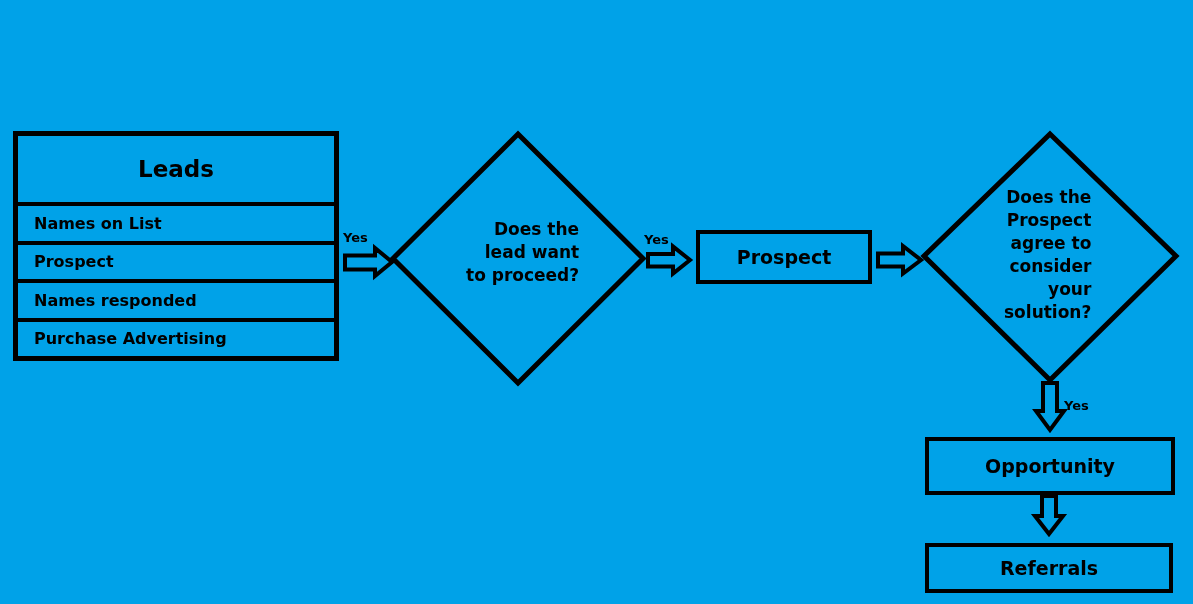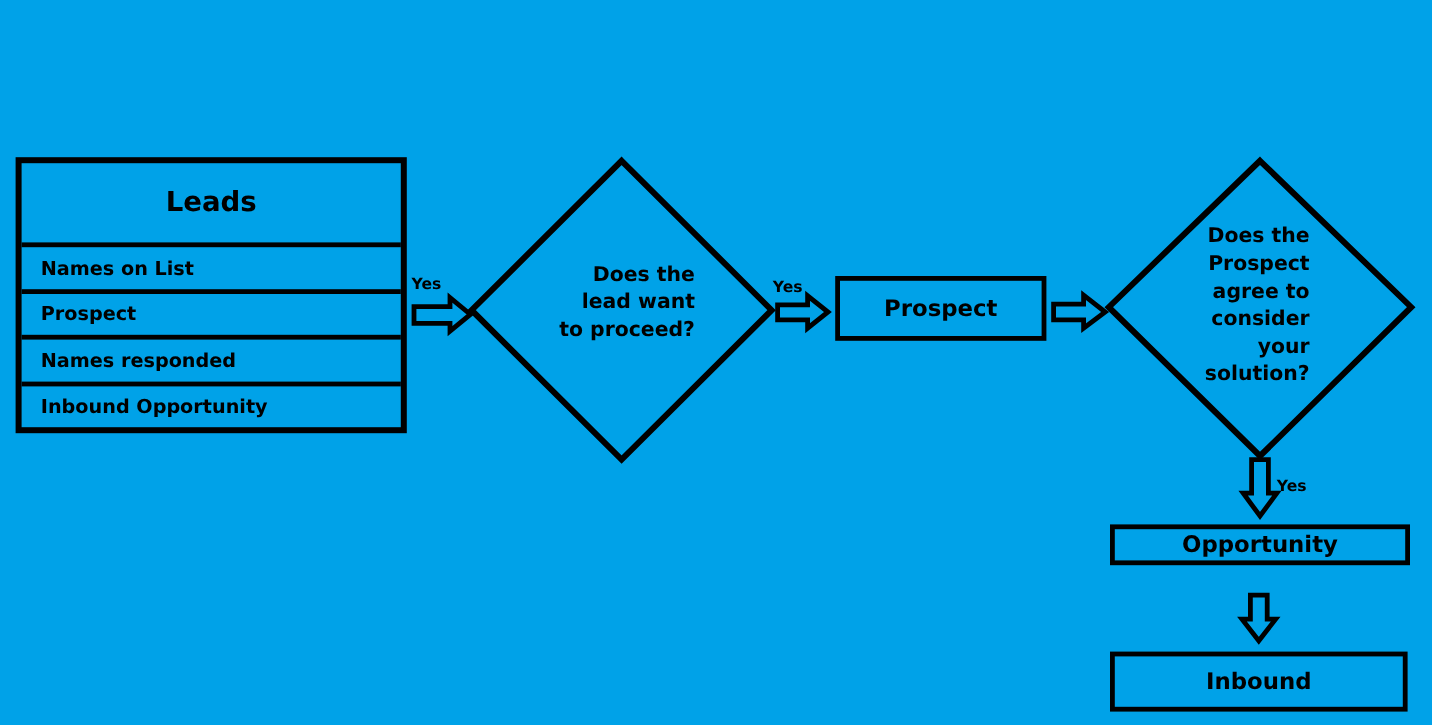--- a/index.html
+++ b/index.html
@@ -41,21 +41,21 @@
   }
   .leads-row:not(:last-child) { border-bottom: 4px solid #000; }
 
   
   .node-box {
     border: 4px solid #000; box-sizing: border-box;
     display: flex; align-items: center; justify-content: center;
     font-size: 19px;
   }
   .prospect    { left: 696px; top: 230px; width: 176px; height: 54px; }
-  .opportunity { left: 925px; top: 437px; width: 250px; height: 34px; }
+  .opportunity { left: 925px; top: 437px; width: 250px; height: 58px; }
   .purchase    { left: 925px; top: 543px; width: 248px; height: 50px; }
 
   
   .diamond-text {
     font-size: 17px; line-height: 23px;
     white-space: pre-line; text-align: right;
   }
   .d1-text { left: 466px; top: 218px; }
   .d2-text { left: 1004px; top: 186px; }
 
@@ -78,40 +78,40 @@
     <path class="shape block-arrow" d="M 878 253.5 L 903 253.5 L 903 246 L 921 260 L 903 273.5 L 903 266.5 L 878 266.5 Z"></path>
     <path class="shape block-arrow" d="M 1043 383 L 1043 411 L 1036 411 L 1050 430 L 1064 411 L 1057 411 L 1057 383 Z"></path>
     <path class="shape block-arrow" d="M 1042 496 L 1042 516 L 1035 516 L 1049 534 L 1063 516 L 1056 516 L 1056 496 Z"></path>
   </svg>
 
   <div class="abs leads">
     <div class="leads-title">Leads</div>
     <div class="leads-row">Names on List</div>
     <div class="leads-row">Prospect</div>
     <div class="leads-row">Names responded</div>
-    <div class="leads-row">Inbound Opportunity</div>
+    <div class="leads-row">Purchase Advertising</div>
   </div>
 
   <div class="abs diamond-text d1-text">Does the
 lead want
 to proceed?</div>
   <div class="abs diamond-text d2-text">Does the
 Prospect
 agree to
 consider
 your
 solution?</div>
 
   <div class="abs node-box prospect">
     <span>Prospect</span>
   </div>
   <div class="abs node-box opportunity">
     <span>Opportunity</span>
   </div>
   <div class="abs node-box purchase">
-    <span>Inbound</span>
+    <span>Referrals</span>
   </div>
 
   <div class="abs yes yes-1">Yes</div>
   <div class="abs yes yes-2">Yes</div>
   <div class="abs yes yes-3">Yes</div>
 
 </div>
 
 </body></html>

